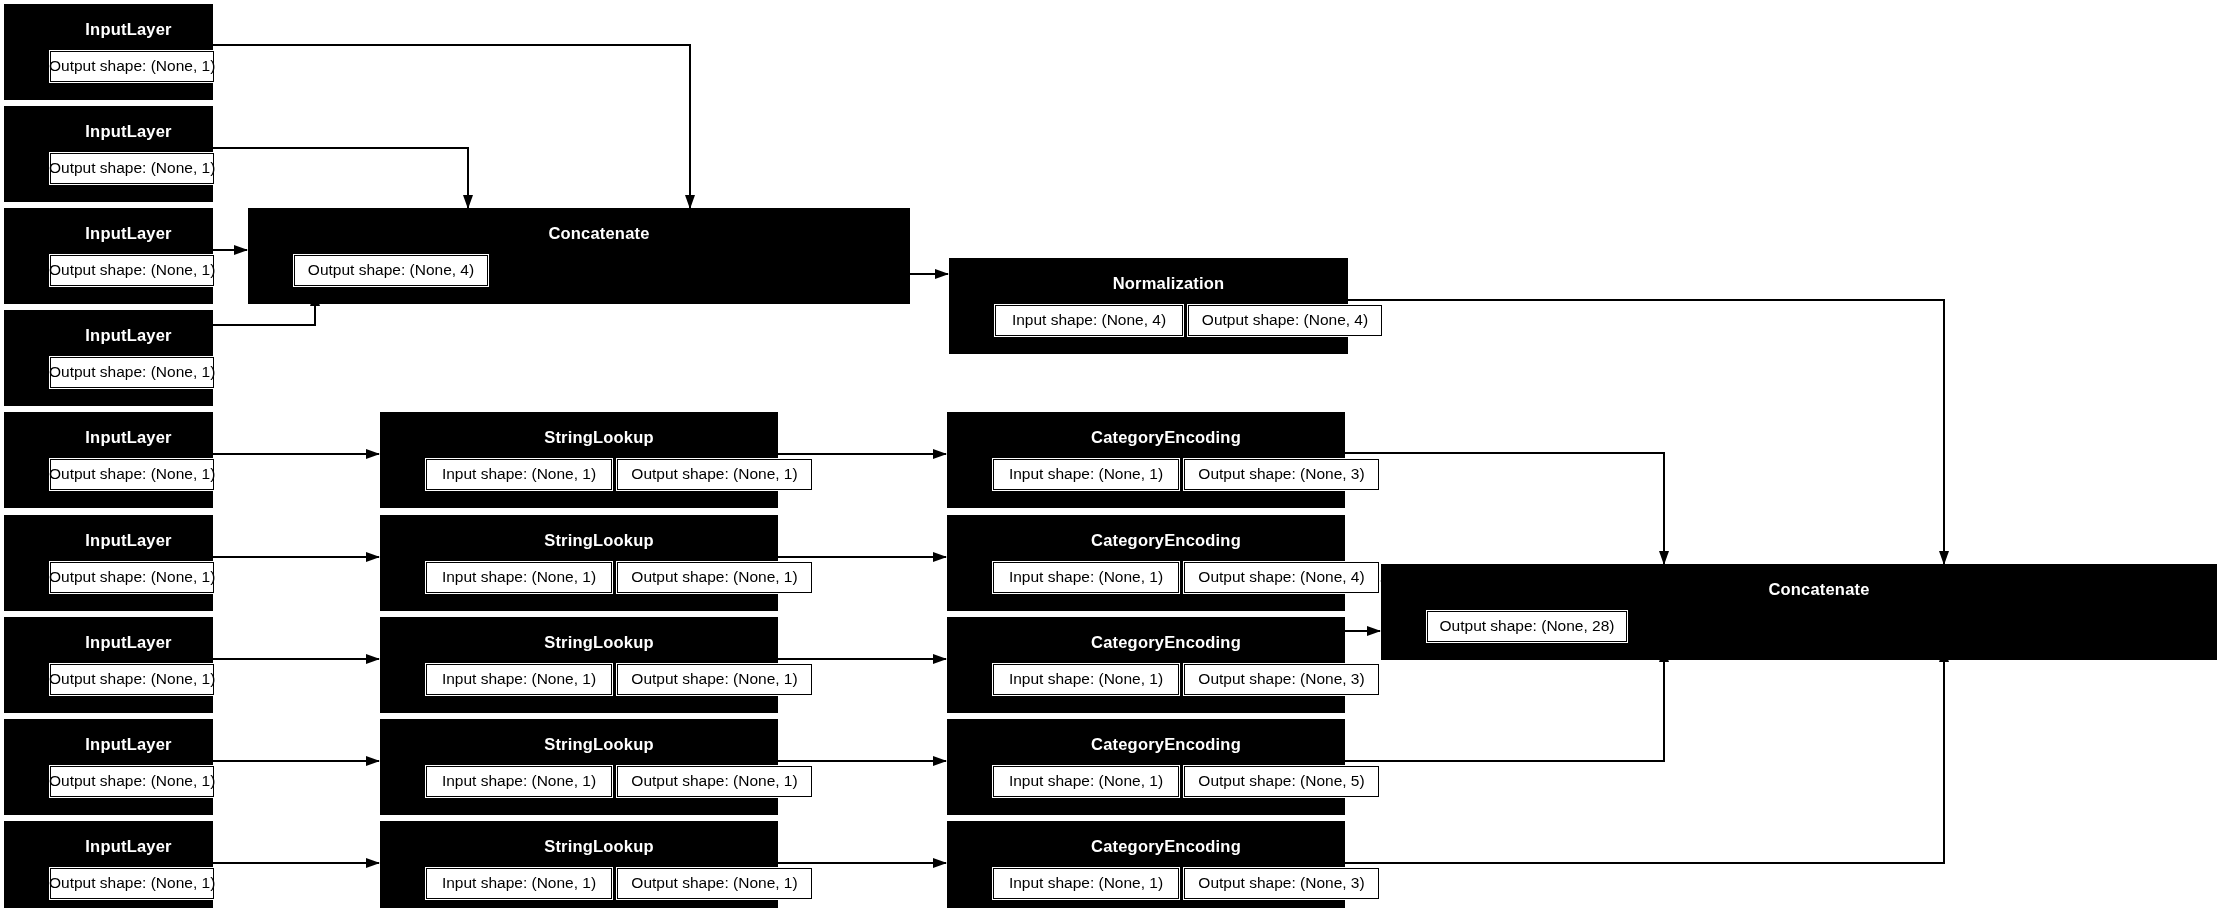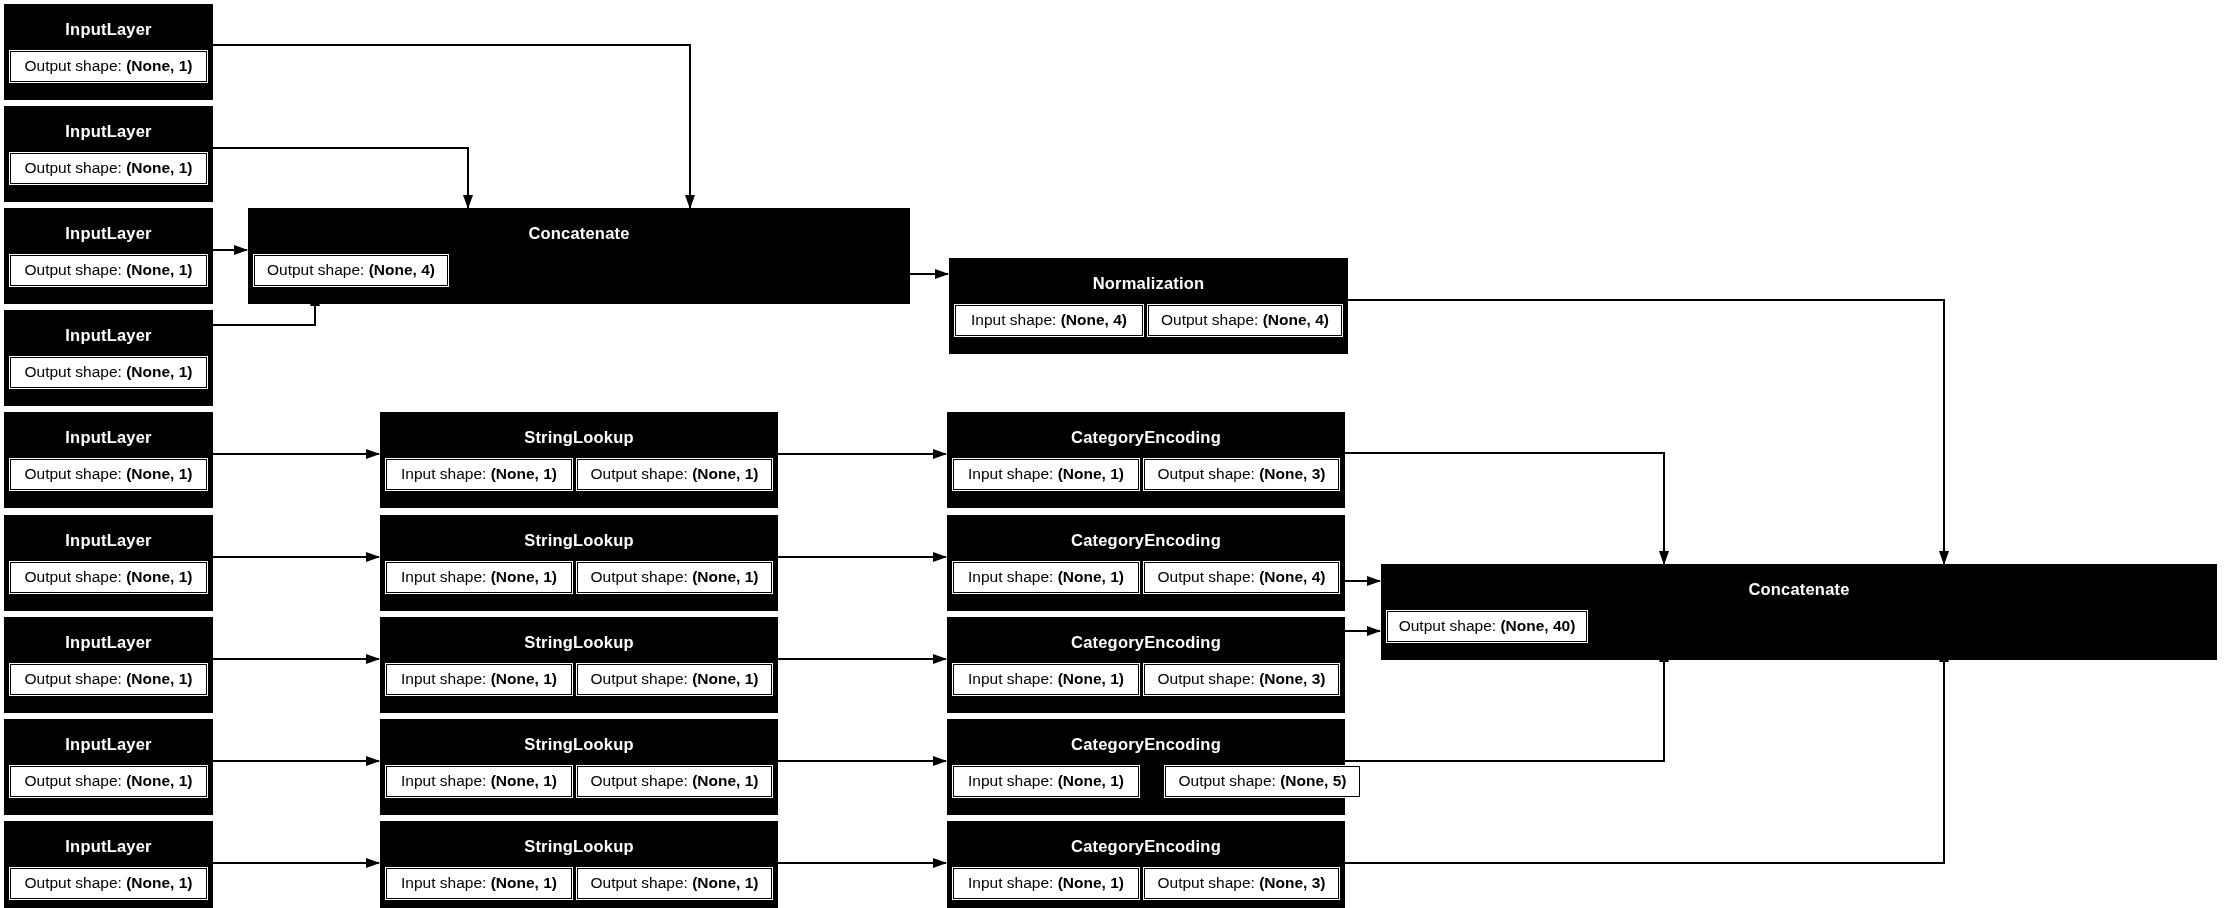--- a/index.html
+++ b/index.html
@@ -29,20 +29,21 @@
     fill: none;
     stroke: #000000;
     stroke-width: 2;
   }
   .node {
     position: absolute;
     box-sizing: border-box;
     height: 96px;
     background: #000000;
     border: 2px solid #000000;
+    padding-left: 40px;
   }
   .node-title {
     height: 44px;
     line-height: 46px;
     text-align: center;
     color: #ffffff;
     font-weight: bold;
     font-size: 16.5px;
     white-space: nowrap;
     letter-spacing: 0.2px;
@@ -61,21 +62,21 @@
     line-height: 32px;
     text-align: center;
     font-size: 15.5px;
     white-space: nowrap;
     flex: 1 1 auto;
     overflow: visible;
     outline: 1px solid #000000;
     outline-offset: -2px;
   }
   .cell .val {
-    font-weight: bold;
+    font-weight: normal;
   }
 </style>
 </head>
 <body>
 
 <div class="canvas">
   <svg class="edges" viewBox="0 0 2226 908" xmlns="http://www.w3.org/2000/svg">
     <defs>
       <marker id="arrowhead" viewBox="0 0 14 10" markerWidth="14" markerHeight="10" refX="13" refY="5" orient="auto" markerUnits="userSpaceOnUse">
         <path d="M0,0 L14,5 L0,10 Z" fill="#000000"></path>
@@ -254,33 +255,33 @@
 
     <div class="cell" style="flex: 0 0 auto; width: 197px;"><span class="pre">Output shape: </span><span class="val">(None, 3)</span></div>
   </div>
     </div>
 
     <div class="node" style="left: 947px; top: 719px; width: 398px;">
       <div class="node-title">CategoryEncoding</div>
       <div class="node-body">
     <div class="cell" style="flex: 0 0 auto; width: 188px;"><span class="pre">Input shape: </span><span class="val">(None, 1)</span></div>
 
-    <div class="cell" style="flex: 0 0 auto; width: 197px; margin-left: 21px;"><span class="pre">Output shape: </span><span class="val">(None, 5)</span></div>
+    <div class="cell" style="flex: 0 0 auto; width: 197px;"><span class="pre">Output shape: </span><span class="val">(None, 5)</span></div>
   </div>
     </div>
 
     <div class="node" style="left: 947px; top: 821px; width: 398px;">
       <div class="node-title">CategoryEncoding</div>
       <div class="node-body">
     <div class="cell" style="flex: 0 0 auto; width: 188px;"><span class="pre">Input shape: </span><span class="val">(None, 1)</span></div>
 
     <div class="cell" style="flex: 0 0 auto; width: 197px;"><span class="pre">Output shape: </span><span class="val">(None, 3)</span></div>
   </div>
     </div>
 
     <div class="node" style="left: 1381px; top: 564px; width: 836px;">
       <div class="node-title">Concatenate</div>
       <div class="node-body">
 
-    <div class="cell" style="flex: 0 0 auto; width: 202px;"><span class="pre">Output shape: </span><span class="val">(None, 40)</span></div>
+    <div class="cell" style="flex: 0 0 auto; width: 202px;"><span class="pre">Output shape: </span><span class="val">(None, 28)</span></div>
   </div>
     </div>
   </div>
 
 </body></html>

